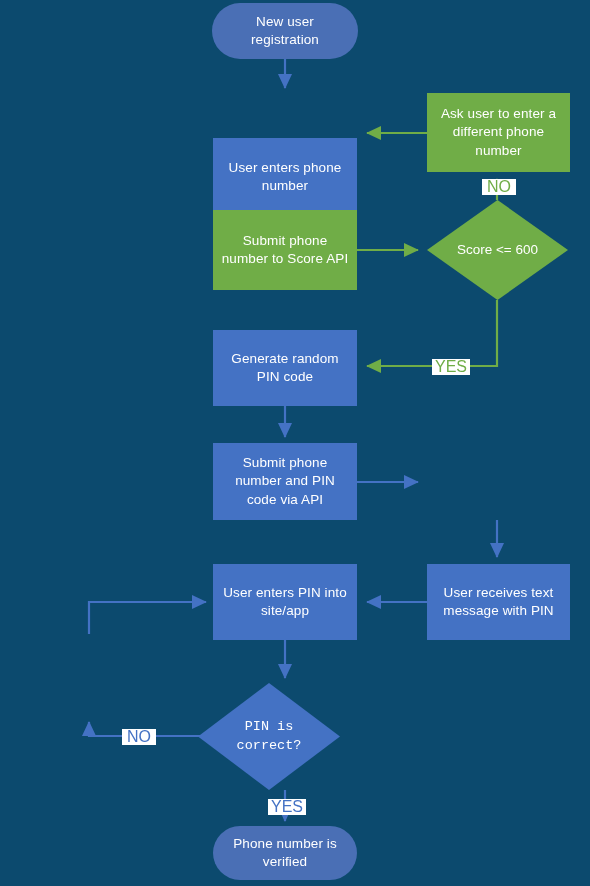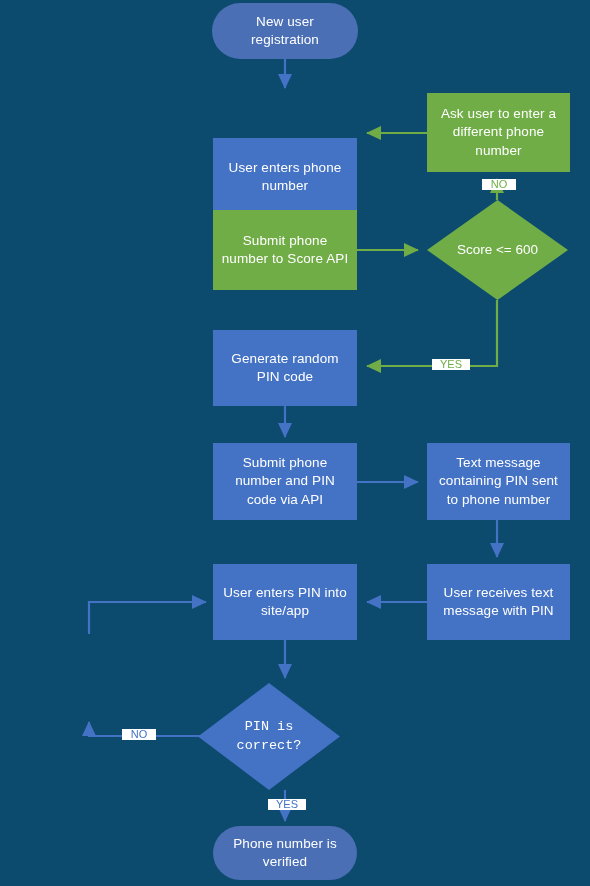--- a/index.html
+++ b/index.html
@@ -71,21 +71,21 @@
     align-items: center;
     justify-content: center;
     text-align: center;
     color: #ffffff;
     font-size: 13.5px;
     line-height: 1.35;
     white-space: pre-line;
   }
   .edge-label {
     position: absolute;
-    font-size: 11px;
+    font-size: 16px;
     text-align: center;
     background: #ffffff;
     padding: 0 2px;
     line-height: 1;
   }
   .edge-label.green {
     color: #70AD47;
   }
   .edge-label.blue {
     color: #4472C4;
@@ -171,25 +171,20 @@
     <span class="node-label">Generate random
 PIN code</span>
   </div>
 
   <div class="node process-blue" style="left:213px; top:443px; width:144px; height:77px;">
     <span class="node-label">Submit phone
 number and PIN
 code via API</span>
   </div>
 
-  <div class="node process-blue" style="left:427px; top:443px; width:143px; height:77px;">
-    <span class="node-label">Text message
-containing PIN sent
-to phone number</span>
-  </div>
 
   <div class="node process-blue" style="left:427px; top:564px; width:143px; height:76px;">
     <span class="node-label">User receives text
 message with PIN</span>
   </div>
 
   <div class="node process-blue" style="left:213px; top:564px; width:144px; height:76px;">
     <span class="node-label">User enters PIN into
 site/app</span>
   </div>

